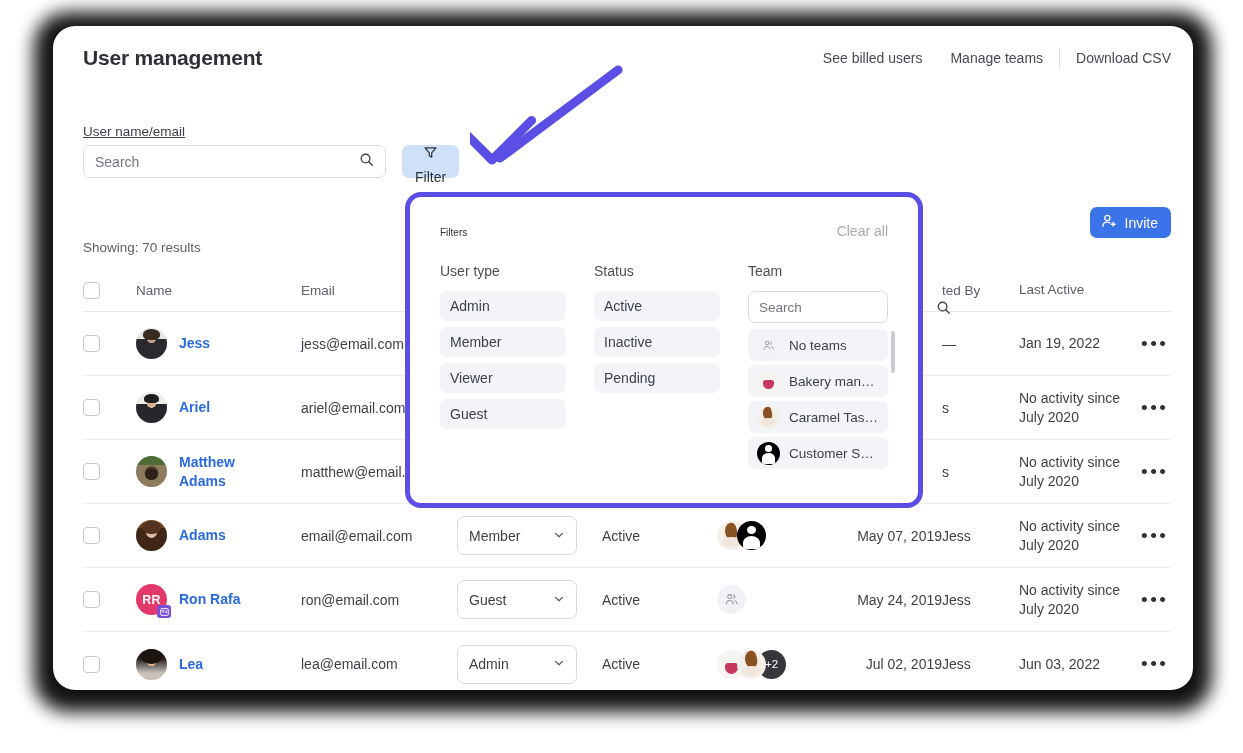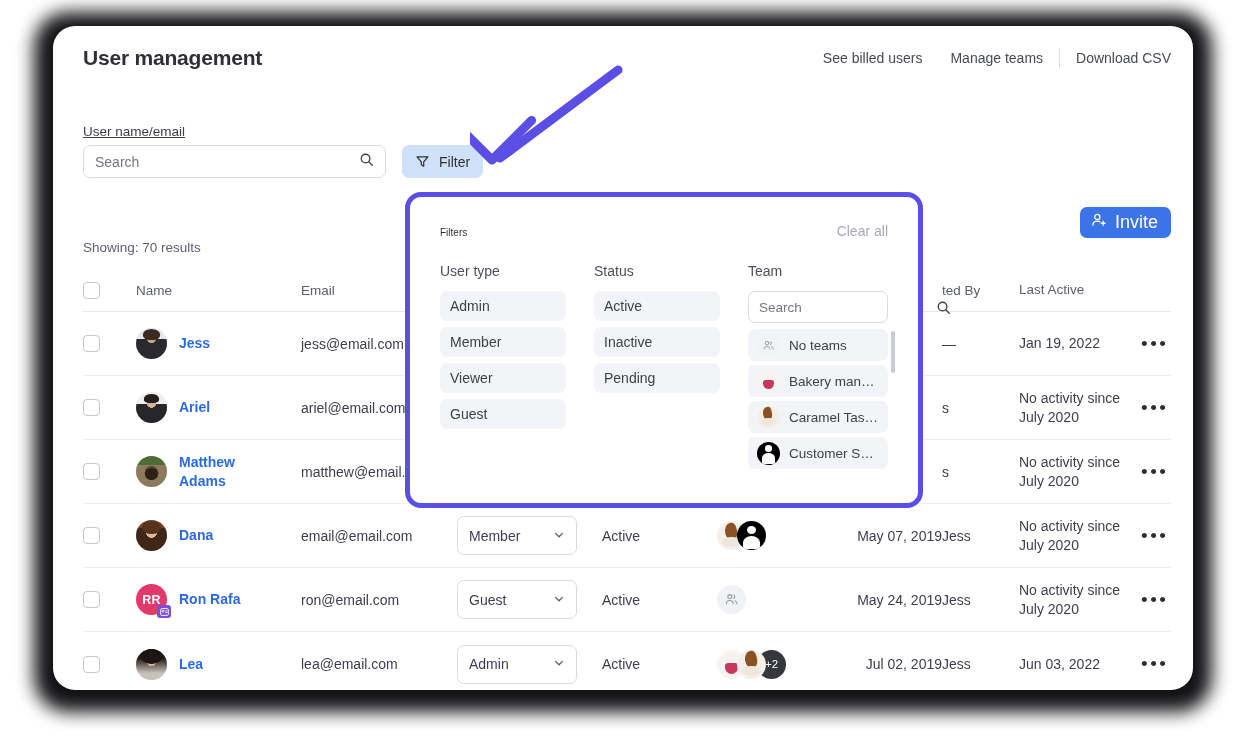--- a/index.html
+++ b/index.html
@@ -113,20 +113,21 @@
     position: absolute;
     left: 349px; top: 119px;
     height: 33px;
     padding: 0 13px;
     background: #cfe1f8;
     border-radius: 7px;
     display: flex;
     align-items: center;
     gap: 9px;
     cursor: pointer;
+    flex-direction: column;
   }
   .filter-btn .lbl { font-size: 14px; color: #2f3037; }
 
   .showing {
     position: absolute;
     left: 30px; top: 214px;
     font-size: 13.5px;
     color: #5d606b;
   }
 
@@ -136,21 +137,21 @@
     height: 31px;
     padding: 0 13px 0 11px;
     background: #3b73e8;
     border: none;
     border-radius: 7px;
     display: flex;
     align-items: center;
     gap: 8px;
     color: #fff;
     font-family: "Liberation Sans", sans-serif;
-    font-size: 18px;
+    font-size: 14px;
     cursor: pointer;
   }
 
   
   .tbl { position: absolute; left: 30px; top: 244px; width: 1088px; }
   .thead {
     display: flex;
     align-items: center;
     height: 42px;
     border-bottom: 1px solid #e6e8ee;
@@ -501,21 +502,21 @@
       </div>
 
       <div class="trow">
         <div class="c-chk">
             <span class="chk"></span>
           </div>
         <div class="c-name">
           <span class="avatar">
               <span class="ph ph-dana"></span>
             </span>
-          <span class="uname">Dana</span>
+          <span class="uname">Adams</span>
         </div>
         <div class="c-email">email@email.com</div>
         <div class="c-type">
           <div class="role-select">
             <span>Member</span>
             <span>
               <svg width="12" height="12" viewBox="0 0 12 12" fill="none" stroke="#5d606b" stroke-width="1.3" stroke-linecap="round">
                   <path d="M2.6 4.4 6 7.8l3.4-3.4"></path>
                 </svg>
             </span>

